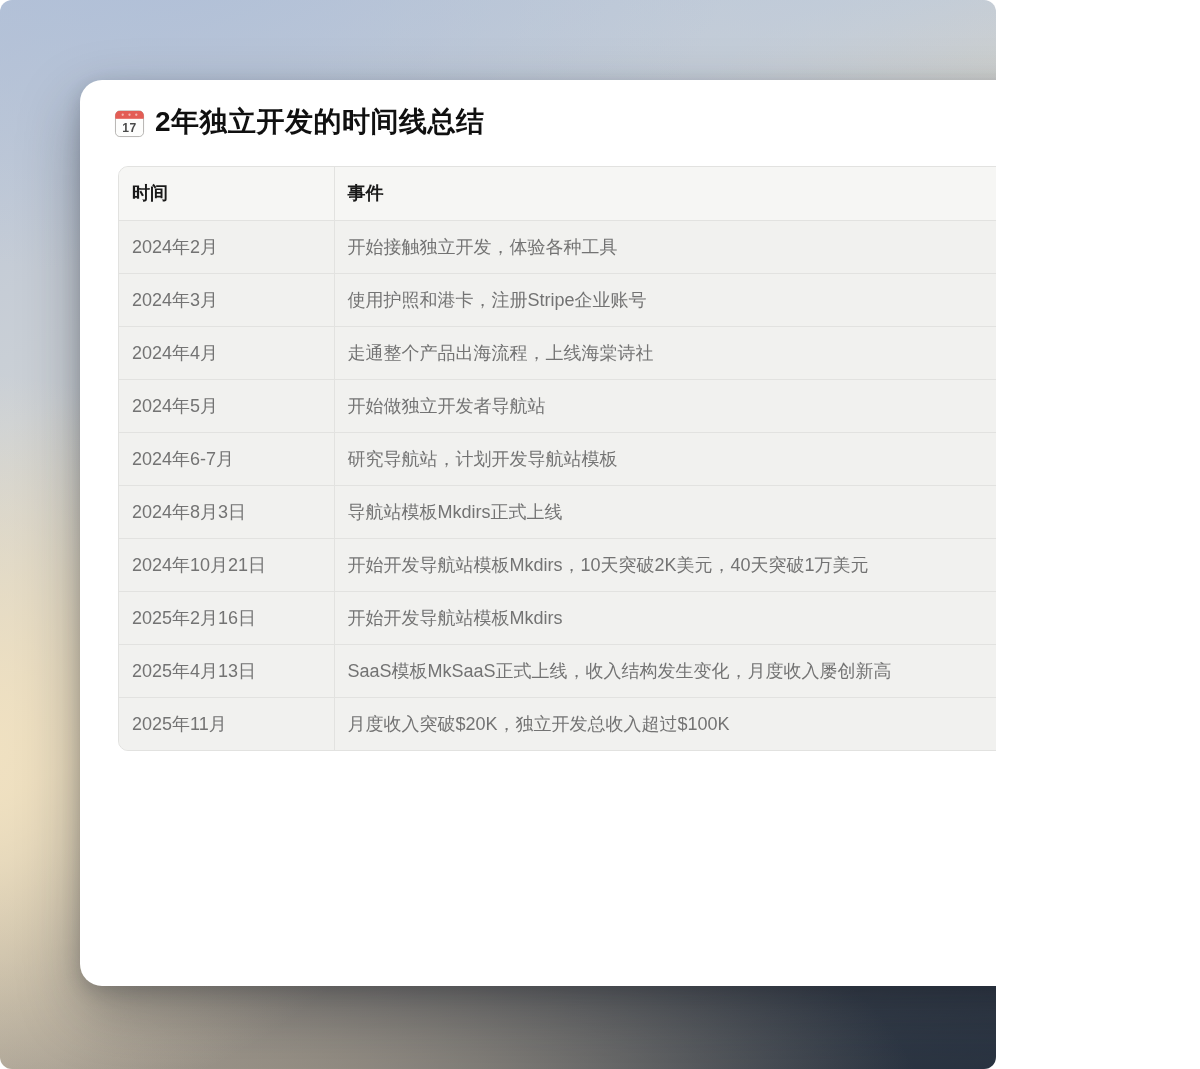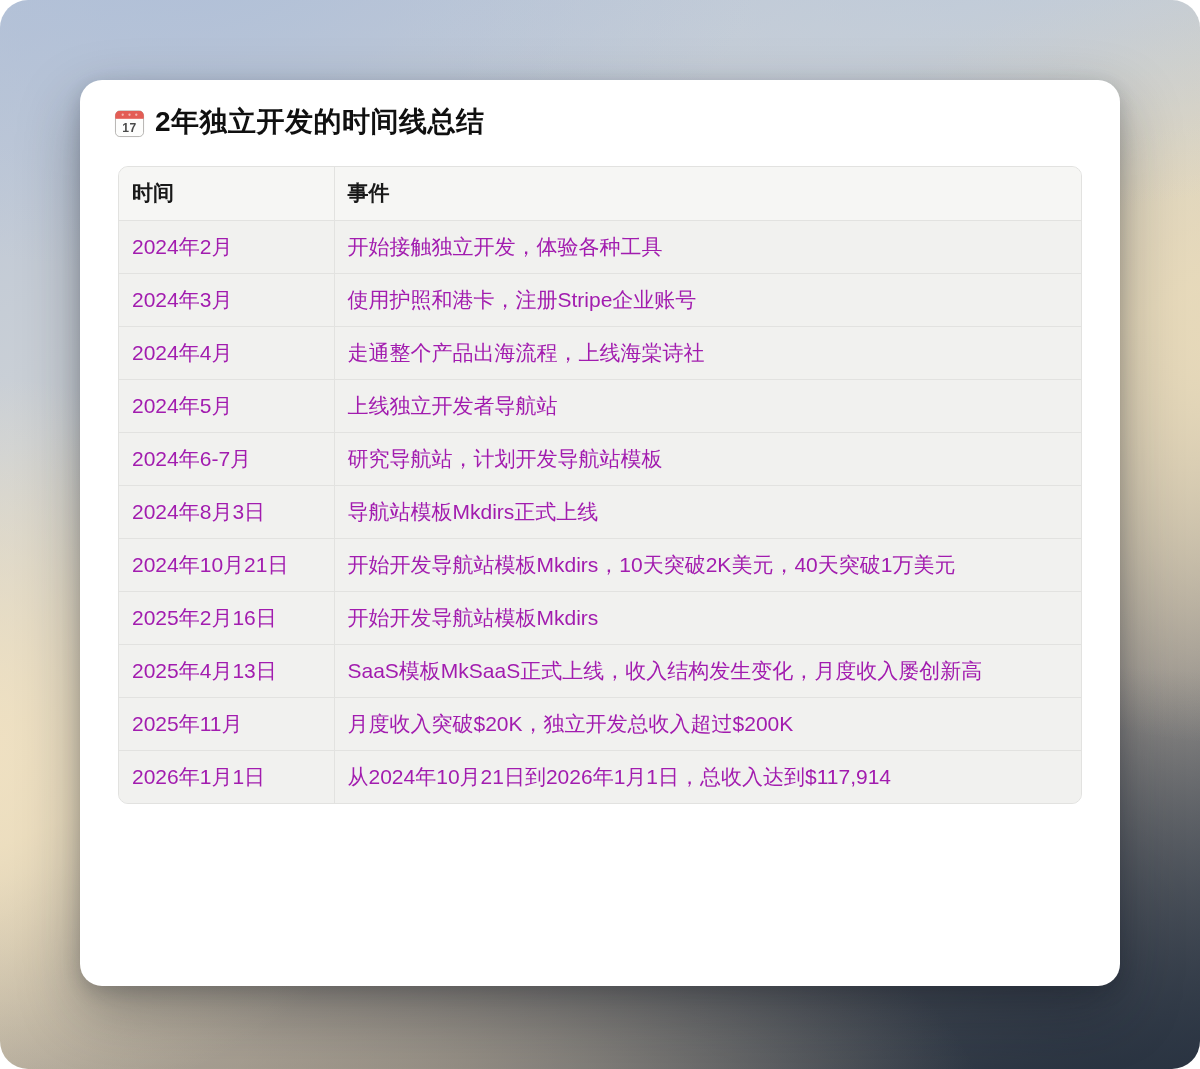--- a/index.html
+++ b/index.html
@@ -3,22 +3,22 @@
 <meta charset="utf-8">
 <style>
   * { box-sizing: border-box; }
   html, body { margin: 0; padding: 0; background: #ffffff; }
   body {
     width: 1200px; height: 1069px;
     font-family: "Liberation Sans", "DejaVu Sans", sans-serif;
   }
   .screen {
     position: relative;
-    width: 1200px; height: 1069px;
-    border-radius: 28px;
+    width: 996px; height: 1069px;
+    border-radius: 12px;
     overflow: hidden;
     background:
       radial-gradient(900px 520px at 15% -6%,  rgba(175,191,216,.95) 0%, rgba(175,191,216,0) 65%),
       radial-gradient(1000px 460px at 82% -8%, rgba(188,201,218,.90) 0%, rgba(188,201,218,0) 65%),
       radial-gradient(720px 540px at -6% 70%,  rgba(243,227,194,.95) 0%, rgba(243,227,194,0) 70%),
       radial-gradient(680px 560px at 104% 33%, rgba(233,219,187,.95) 0%, rgba(233,219,187,0) 70%),
       radial-gradient(900px 440px at 30% 106%, rgba(168,158,142,.85) 0%, rgba(168,158,142,0) 70%),
       radial-gradient(1150px 680px at 90% 110%, rgba(36,46,60,1) 0%, rgba(36,46,60,0) 75%),
       linear-gradient(155deg, #b9c4d6 0%, #ccd1d6 28%, #ded3b9 52%, #9b9690 74%, #3a4452 100%);
   }
@@ -53,33 +53,33 @@
   table.timeline {
     width: 100%;
     border-collapse: collapse;
     table-layout: fixed;
   }
   table.timeline th, table.timeline td {
     height: 53px;
     padding: 0 14px 0 13px;
     vertical-align: middle;
     text-align: left;
-    font-size: 21px;
+    font-size: 18px;
     white-space: nowrap;
     overflow: hidden;
   }
   table.timeline th {
     background: #f6f6f4;
     font-weight: 700;
     color: #191919;
   }
   table.timeline td {
     background: #f1f1ef;
     font-weight: 400;
-    color: #a21caf;
+    color: #737373;
   }
   table.timeline th:first-child, table.timeline td:first-child {
     width: 215px;
     border-right: 1px solid #e2e2e0;
   }
   table.timeline tr + tr th, table.timeline tr + tr td,
   table.timeline tbody tr:first-child td {
     border-top: 1px solid #e2e2e0;
   }
 </style>
@@ -118,21 +118,21 @@
             <tr>
               <td>2024年3月</td>
               <td>使用护照和港卡，注册Stripe企业账号</td>
             </tr>
             <tr>
               <td>2024年4月</td>
               <td>走通整个产品出海流程，上线海棠诗社</td>
             </tr>
             <tr>
               <td>2024年5月</td>
-              <td>上线独立开发者导航站</td>
+              <td>开始做独立开发者导航站</td>
             </tr>
             <tr>
               <td>2024年6-7月</td>
               <td>研究导航站，计划开发导航站模板</td>
             </tr>
             <tr>
               <td>2024年8月3日</td>
               <td>导航站模板Mkdirs正式上线</td>
             </tr>
             <tr>
@@ -142,24 +142,20 @@
             <tr>
               <td>2025年2月16日</td>
               <td>开始开发导航站模板Mkdirs</td>
             </tr>
             <tr>
               <td>2025年4月13日</td>
               <td>SaaS模板MkSaaS正式上线，收入结构发生变化，月度收入屡创新高</td>
             </tr>
             <tr>
               <td>2025年11月</td>
-              <td>月度收入突破$20K，独立开发总收入超过$200K</td>
-            </tr>
-            <tr>
-              <td>2026年1月1日</td>
-              <td>从2024年10月21日到2026年1月1日，总收入达到$117,914</td>
+              <td>月度收入突破$20K，独立开发总收入超过$100K</td>
             </tr>
           </tbody>
       </table>
     </div>
 
   </div>
 </div>
 
 </body></html>

